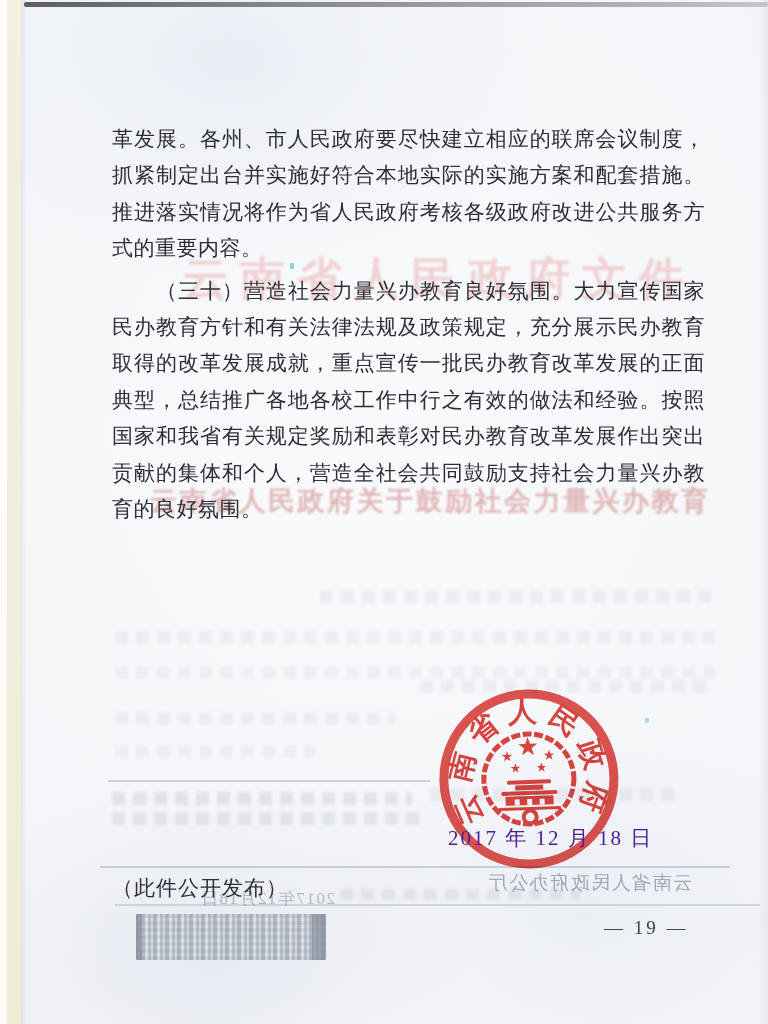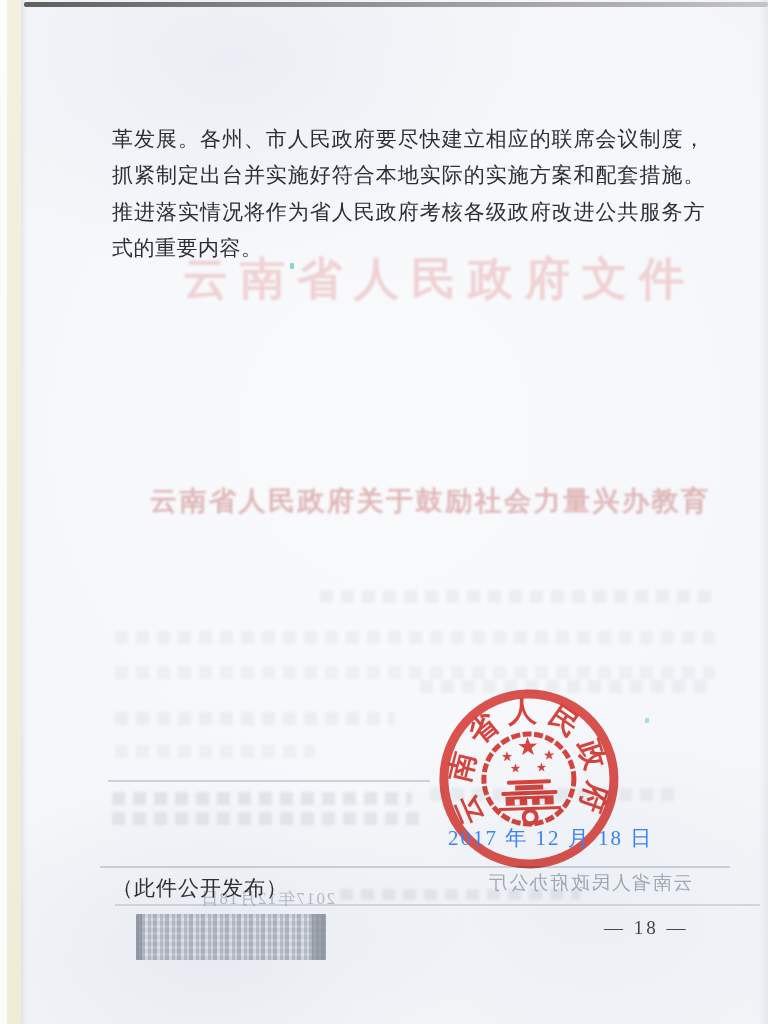--- a/index.html
+++ b/index.html
@@ -44,21 +44,21 @@
   .bleed-line{position:absolute;height:2px;background:rgba(128,138,158,.35);z-index:1;}
 
   
   .text-block{position:absolute;left:112px;top:121px;width:606px;z-index:3;
     font-size:21px;line-height:36.4px;letter-spacing:.5px;color:#2c2e36;
     text-align:justify;}
   .text-block p{margin:0 13px 6px 0;}
   .text-block p.indent{text-indent:2.1em;}
 
   .date-line{position:absolute;left:448px;top:824px;z-index:5;
-    font-size:21px;letter-spacing:2px;color:#3b82f6;white-space:nowrap;}
+    font-size:21px;letter-spacing:2px;color:#4c1d95;white-space:nowrap;}
   .release-note{position:absolute;left:112px;top:874px;z-index:3;
     font-size:21px;letter-spacing:1px;color:#2c2e36;}
   .page-number{position:absolute;left:604px;top:917px;z-index:3;
     font-size:19px;letter-spacing:3px;color:#3c4150;}
 
   
   .seal{position:absolute;left:434px;top:687px;width:190px;height:190px;z-index:4;
     mix-blend-mode:multiply;opacity:.94;transform:rotate(-2deg);}
 
   
@@ -95,20 +95,21 @@
 <div class="noise-row" style="left:112px;top:812px;width:310px;opacity:.26;"></div>
 <div class="noise-row" style="left:430px;top:788px;width:250px;opacity:.18;"></div>
 <div class="noise-row" style="left:340px;top:889px;width:240px;opacity:.22;height:11px;"></div>
 
 <div class="bleed-line" style="left:108px;top:780px;width:322px;"></div>
 <div class="bleed-line" style="left:100px;top:866px;width:630px;"></div>
 <div class="bleed-line" style="left:115px;top:904px;width:645px;opacity:.8;"></div>
 
 <div class="text-block">
   <p>革发展。各州、市人民政府要尽快建立相应的联席会议制度，抓紧制定出台并实施好符合本地实际的实施方案和配套措施。推进落实情况将作为省人民政府考核各级政府改进公共服务方式的重要内容。</p>
+  <p class="indent">（三十）营造社会力量兴办教育良好氛围。大力宣传国家民办教育方针和有关法律法规及政策规定，充分展示民办教育取得的改革发展成就，重点宣传一批民办教育改革发展的正面典型，总结推广各地各校工作中行之有效的做法和经验。按照国家和我省有关规定奖励和表彰对民办教育改革发展作出突出贡献的集体和个人，营造全社会共同鼓励支持社会力量兴办教育的良好氛围。</p>
 </div>
 
 <svg class="seal" viewBox="0 0 190 190">
   <defs>
     <polygon id="st" points="0,-10 2.4,-3.2 9.5,-3.1 3.8,1.2 5.9,8.1 0,4 -5.9,8.1 -3.8,1.2 -9.5,-3.1 -2.4,-3.2"></polygon>
   </defs>
   <circle cx="95" cy="92" r="85" fill="none" stroke="#dc3a34" stroke-width="9" opacity=".92"></circle>
   <path id="sealArc" d="M 50.6 129.3 A 58 58 0 1 1 139.4 129.3" fill="none"></path>
   <text font-size="29" font-weight="bold" fill="#dc3a34" letter-spacing="8.5" font-family="Liberation Serif, DejaVu Serif, serif">
     <textPath href="#sealArc" startOffset="50%" text-anchor="middle">云南省人民政府</textPath>
@@ -129,17 +130,17 @@
       <rect x="92.5" y="116" width="5" height="6" fill="#fdfdfd"></rect>
       <rect x="105" y="116" width="5" height="6" fill="#fdfdfd"></rect>
       <rect x="64" y="124" width="62" height="3"></rect>
     </g>
     <circle cx="95" cy="134" r="6.5" fill="none" stroke="#dc3a34" stroke-width="4"></circle>
   </g>
 </svg>
 
 <div class="date-line">2017 年 12 月 18 日</div>
 <div class="release-note">（此件公开发布）</div>
-<div class="page-number">— 18 —</div>
+<div class="page-number">— 19 —</div>
 
 <div class="barcode"></div>
 <div class="speck" style="left:290px;top:263px;"></div>
 <div class="speck" style="left:645px;top:718px;height:5px;opacity:.4;"></div>
 
 </body></html>

